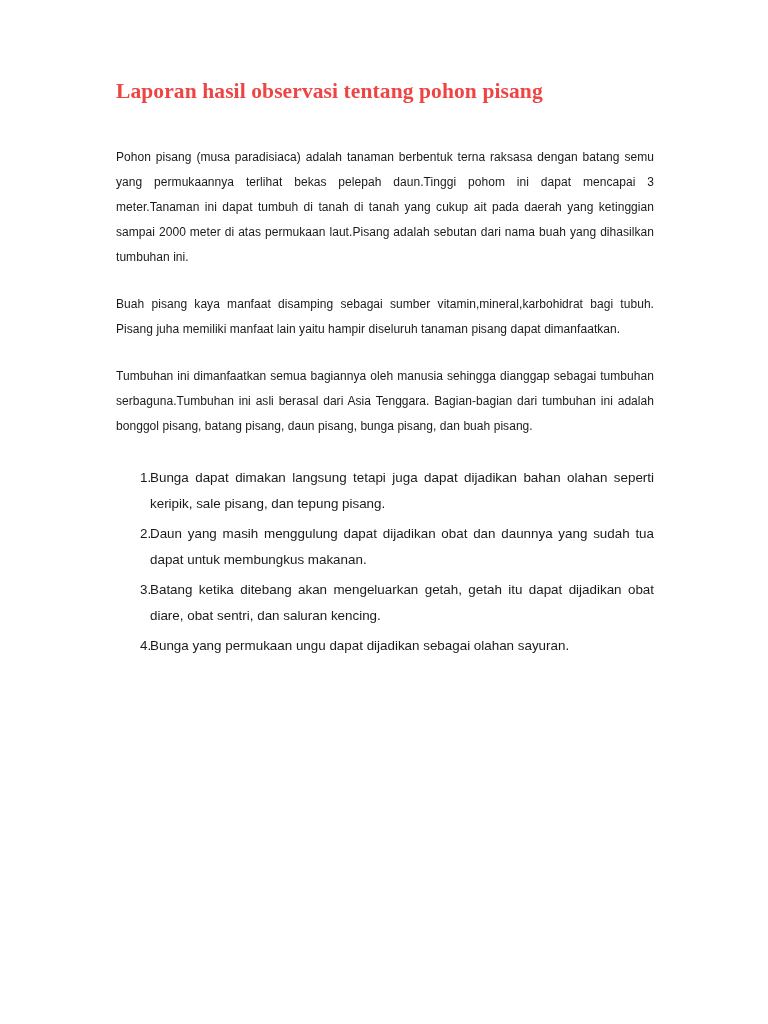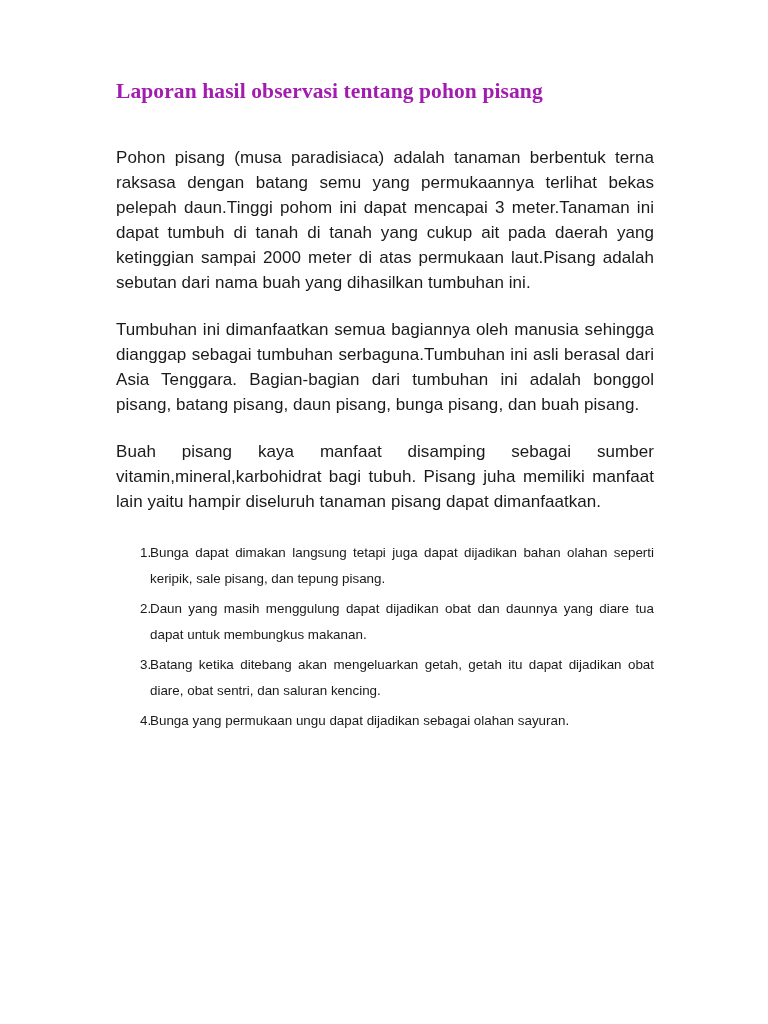--- a/index.html
+++ b/index.html
@@ -17,27 +17,27 @@
     position: relative;
     width: 768px;
     height: 1024px;
     box-sizing: border-box;
     padding: 78px 114px 0 116px;
   }
   .doc-title {
     font-family: "Liberation Serif", serif;
     font-size: 21.5px;
     font-weight: bold;
-    color: #a21caf;
+    color: #ef4444;
     letter-spacing: 0.1px;
     margin: 0 0 40px 0;
     line-height: 1.25;
   }
   .para {
-    font-size: 17px;
+    font-size: 12px;
     line-height: 25px;
     text-align: justify;
     margin: 0 0 22px 0;
     color: #1a1a1a;
     letter-spacing: 0.05px;
   }
   .para:last-of-type {
     margin-bottom: 0;
   }
   .list {
@@ -66,31 +66,31 @@
   }
 </style>
 </head>
 <body>
 
 <div class="page">
 
   <h1 class="doc-title">Laporan hasil observasi tentang pohon pisang</h1>
 
   <p class="para">Pohon pisang (musa paradisiaca) adalah tanaman berbentuk terna raksasa dengan batang semu yang permukaannya terlihat bekas pelepah daun.Tinggi pohom ini dapat mencapai 3 meter.Tanaman ini dapat tumbuh di tanah di tanah yang cukup ait pada daerah yang ketinggian sampai 2000 meter di atas permukaan laut.Pisang adalah sebutan dari nama buah yang dihasilkan tumbuhan ini.</p>
+  <p class="para">Buah pisang kaya manfaat disamping sebagai sumber vitamin,mineral,karbohidrat bagi tubuh. Pisang juha memiliki manfaat lain yaitu hampir diseluruh tanaman pisang dapat dimanfaatkan.</p>
   <p class="para">Tumbuhan ini dimanfaatkan semua bagiannya oleh manusia sehingga dianggap sebagai tumbuhan serbaguna.Tumbuhan ini asli berasal dari Asia Tenggara. Bagian-bagian dari tumbuhan ini adalah bonggol pisang, batang pisang, daun pisang, bunga pisang, dan buah pisang.</p>
-  <p class="para">Buah pisang kaya manfaat disamping sebagai sumber vitamin,mineral,karbohidrat bagi tubuh. Pisang juha memiliki manfaat lain yaitu hampir diseluruh tanaman pisang dapat dimanfaatkan.</p>
 
   <ul class="list">
     <li class="list-item">
       <span class="list-num">1.</span>
       <span class="list-text">Bunga dapat dimakan langsung tetapi juga dapat dijadikan bahan olahan seperti keripik, sale pisang, dan tepung pisang.</span>
     </li>
     <li class="list-item">
       <span class="list-num">2.</span>
-      <span class="list-text">Daun yang masih menggulung dapat dijadikan obat dan daunnya yang diare tua dapat untuk membungkus makanan.</span>
+      <span class="list-text">Daun yang masih menggulung dapat dijadikan obat dan daunnya yang sudah tua dapat untuk membungkus makanan.</span>
     </li>
     <li class="list-item">
       <span class="list-num">3.</span>
       <span class="list-text">Batang ketika ditebang akan mengeluarkan getah, getah itu dapat dijadikan obat diare, obat sentri, dan saluran kencing.</span>
     </li>
     <li class="list-item">
       <span class="list-num">4.</span>
       <span class="list-text">Bunga yang permukaan ungu dapat dijadikan sebagai olahan sayuran.</span>
     </li>
   </ul>

